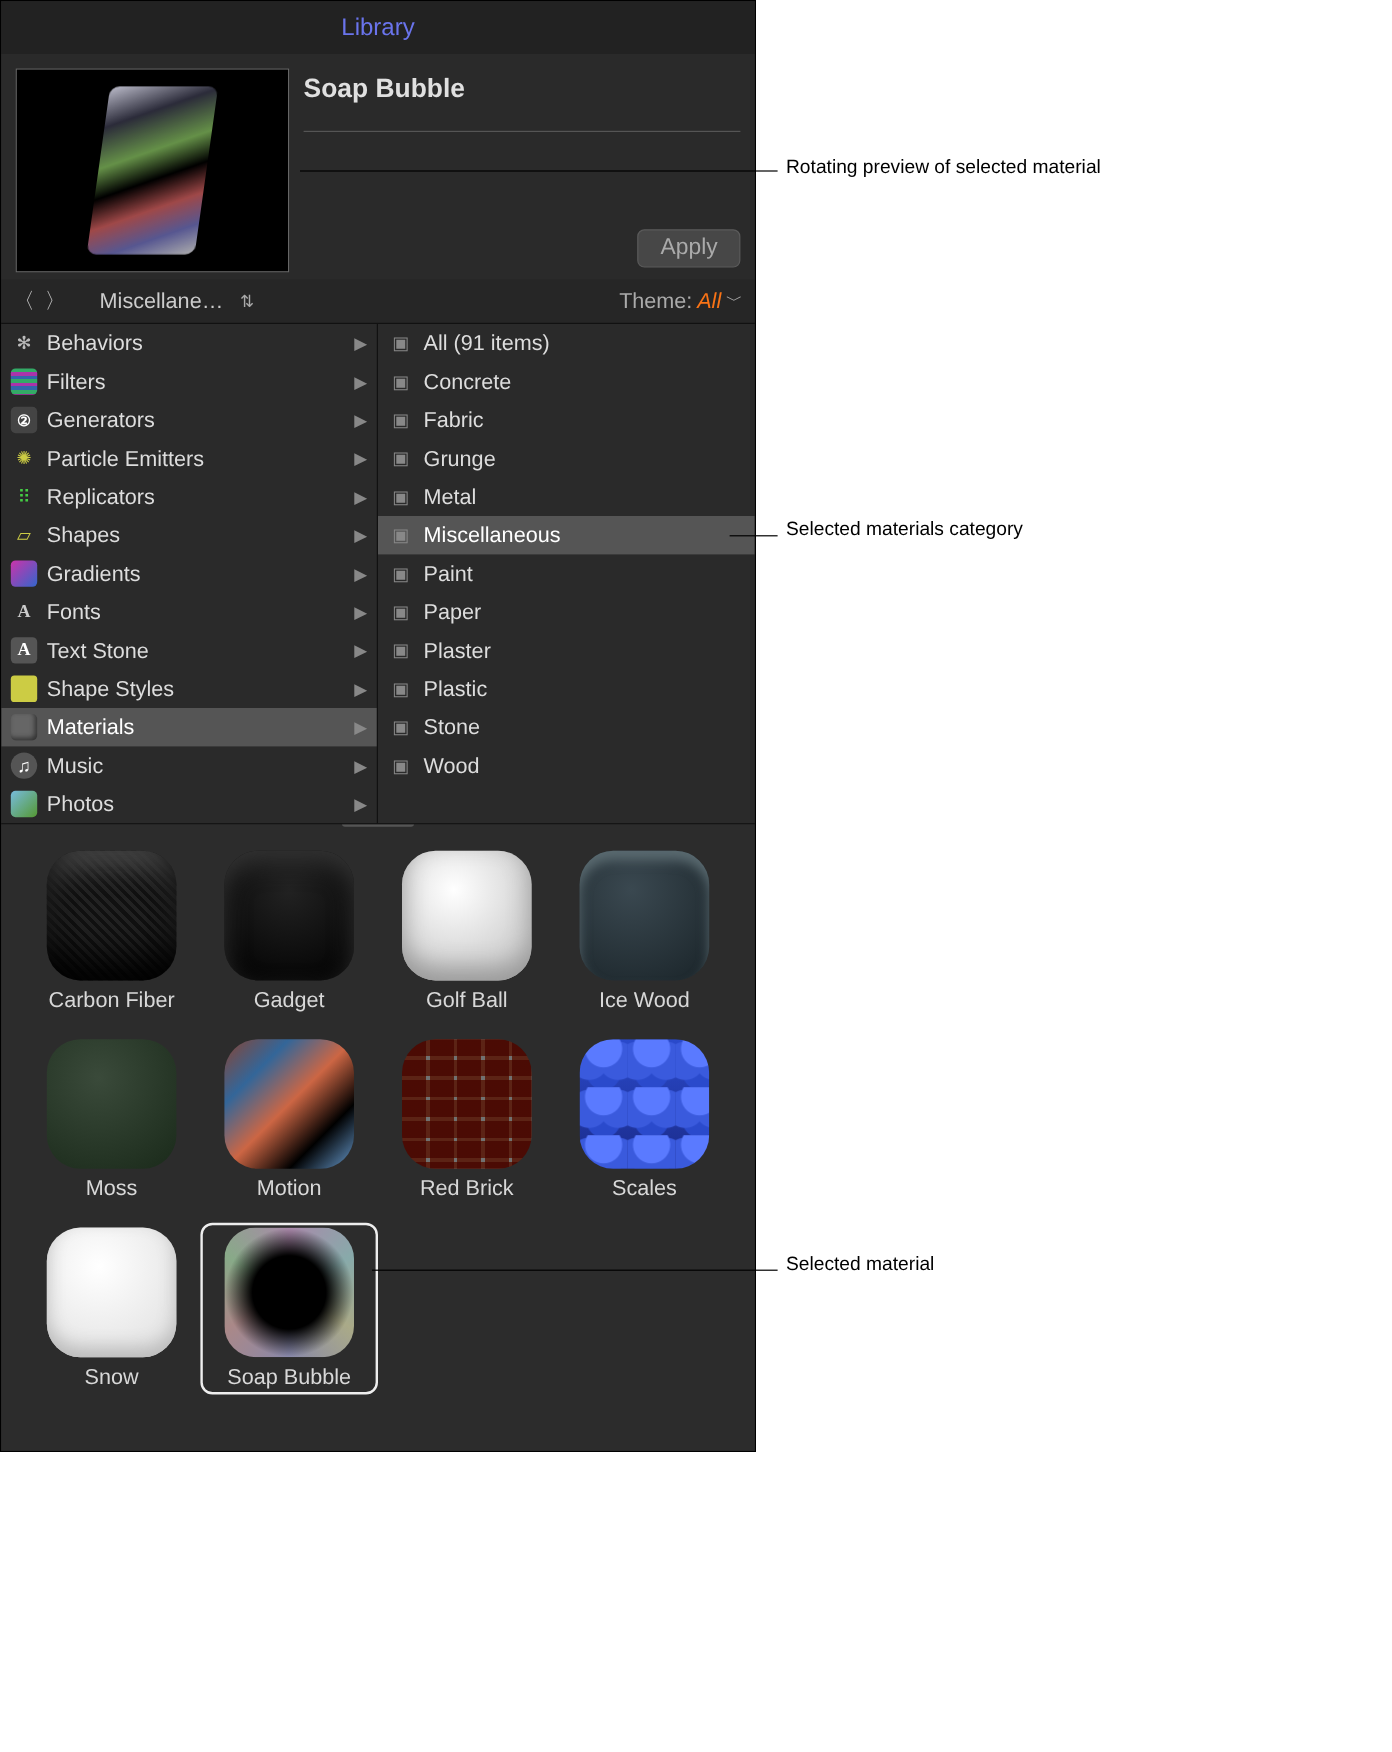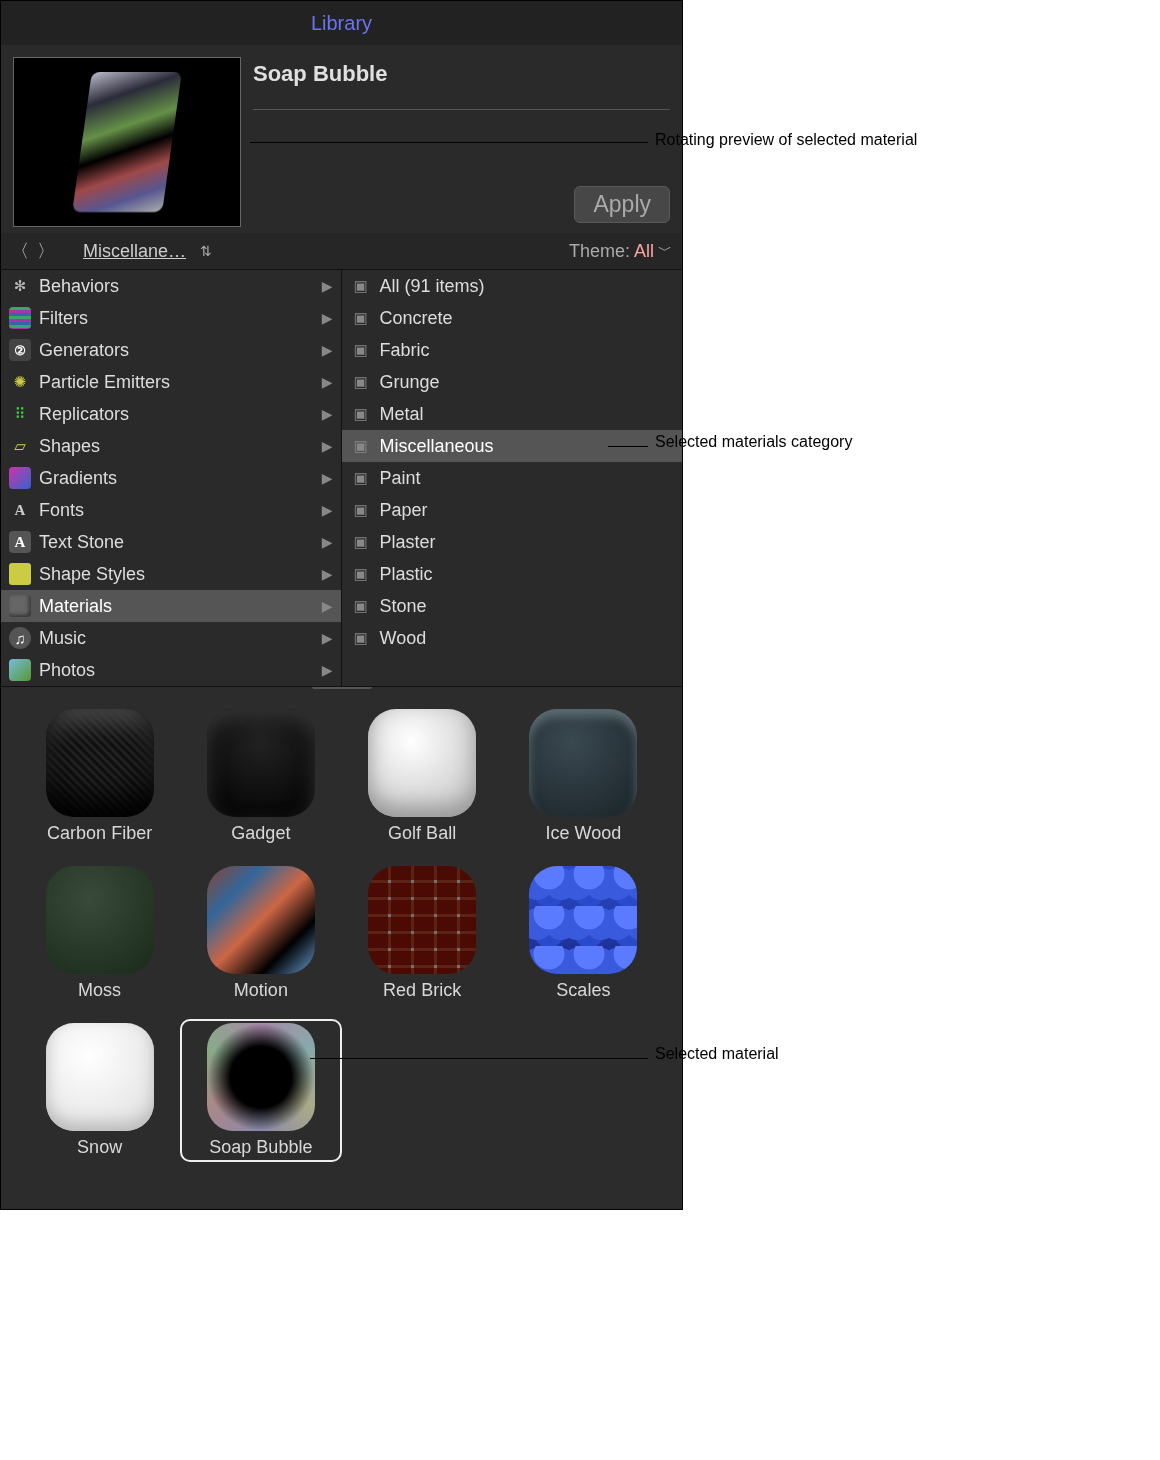--- a/index.html
+++ b/index.html
@@ -6,21 +6,21 @@
   body {
     font-family: -apple-system, "Helvetica Neue", Arial, sans-serif;
     background: #fff;
     width: 1160px;
     height: 1460px;
     position: relative;
   }
   .panel {
     position: absolute;
     left: 0; top: 0;
-    width: 683px;
+    width: 630px;
     height: 1210px;
     background: #2a2a2a;
     color: #ccc;
     display: flex;
     flex-direction: column;
     border: 1px solid #000;
   }
   
   .tabs {
     display: flex;
@@ -85,44 +85,44 @@
     display: flex;
     justify-content: flex-end;
     padding-bottom: 4px;
   }
   .apply-btn {
     background: #474747;
     color: #aaa;
     border: 1px solid #5a5a5a;
     border-radius: 6px;
     padding: 4px 18px;
-    font-size: 23px;
+    font-size: 19px;
     cursor: pointer;
   }
   
   .crumb-row {
     display: flex;
     align-items: center;
     height: 36px;
     padding: 0 10px;
     background: #262626;
     font-size: 18px;
     color: #ccc;
     gap: 8px;
   }
   .nav-arrow {
     color: #bbb;
     width: 18px;
     text-align: center;
     cursor: pointer;
   }
-  .crumb-label { margin-left: 20px; text-decoration: underline; }
+  .crumb-label { margin-left: 20px; }
   .updown { margin-left: 6px; font-size: 14px; color:#aaa; }
   .theme-group { margin-left: auto; display:flex; align-items:center; gap:4px; color:#aaa;}
-  .theme-val { color:#fca5a5; }
+  .theme-val { color:#f97316;font-style:italic; }
   .theme-chev { font-size: 14px; }
   
   .browser {
     display: flex;
     height: 418px;
     border-top: 1px solid #111;
     border-bottom: 1px solid #111;
     background: #2a2a2a;
     overflow: hidden;
   }

